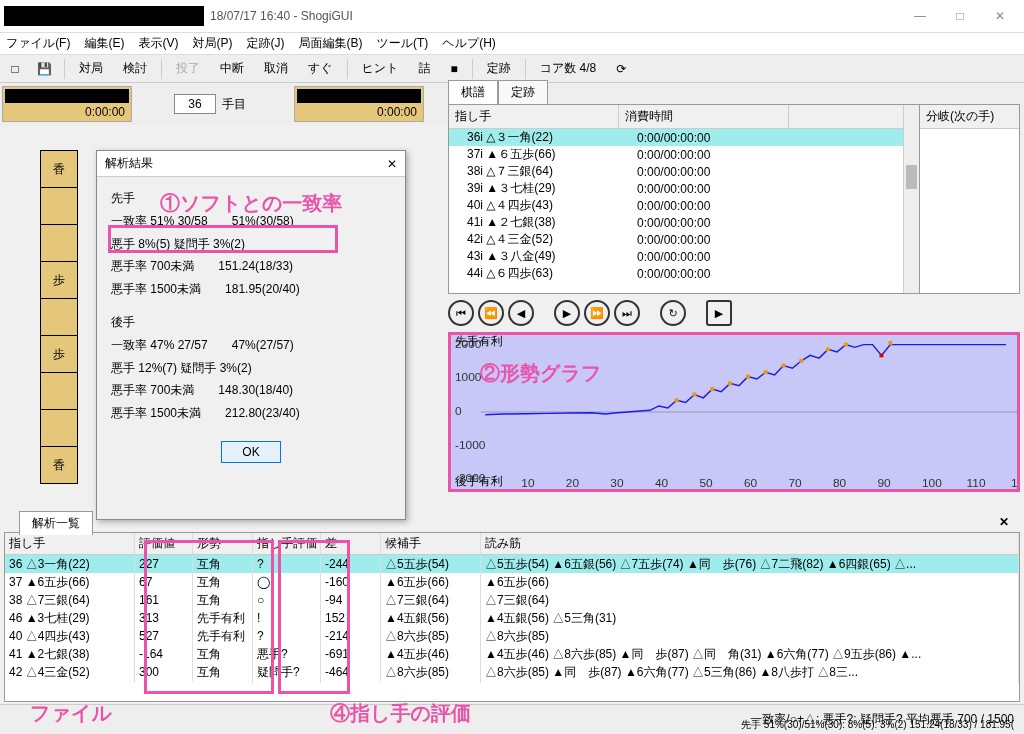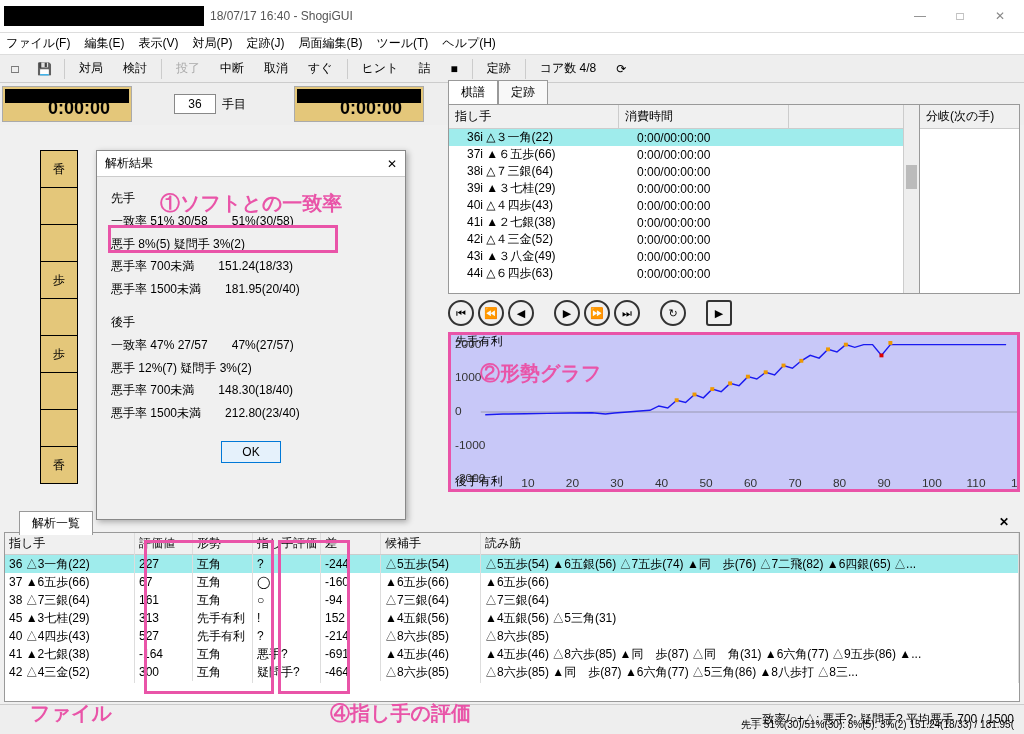--- a/index.html
+++ b/index.html
@@ -14,21 +14,21 @@
 .menubar span { cursor: pointer; }
 
 .toolbar { height: 28px; background: #eee; display: flex; align-items: center; padding: 0 4px; gap: 8px; border-bottom: 1px solid #ccc; }
 .toolbar .tbtn { padding: 2px 6px; cursor: pointer; }
 .toolbar .sep { width: 1px; height: 20px; background: #ccc; }
 .toolbar .iconbtn { width: 22px; height: 22px; display: inline-flex; align-items: center; justify-content: center; }
 
 .clockrow { height: 42px; display: flex; align-items: center; background: #eee; }
 .clockbox { background: #e4c77a; border: 1px solid #aaa; width: 130px; height: 36px; margin: 0 2px; position: relative; }
 .clockbox .blk { position: absolute; top: 2px; left: 2px; right: 2px; height: 14px; background: #000; }
-.clockbox .time { position: absolute; bottom: 2px; right: 21px; font-size: 18px; font-weight: bold; }
+.clockbox .time { position: absolute; bottom: 2px; right: 6px; font-size: 12px; font-weight: normal; }
 .moveinput { width: 42px; height: 20px; text-align: center; border: 1px solid #888; }
 
 .leftboard { position: absolute; left: 40px; top: 150px; width: 60px; }
 .leftboard .cell { width: 38px; height: 38px; background: #e4c77a; border: 1px solid #000; margin-bottom: -1px; display: flex; align-items: center; justify-content: center; }
 
 .dialog { position: absolute; left: 96px; top: 150px; width: 310px; height: 370px; background: #f0f0f0; border: 1px solid #888; box-shadow: 2px 2px 6px rgba(0,0,0,.3); z-index: 10; }
 .dialog .dtitle { height: 26px; display: flex; align-items: center; justify-content: space-between; padding: 0 8px; background: #fff; border-bottom: 1px solid #ccc; }
 .dialog .dbody { padding: 10px 14px; line-height: 1.9; }
 .dialog .okbtn { display: block; margin: 6px auto; width: 60px; height: 22px; border: 1px solid #0078d7; background: #e5f1fb; cursor: pointer; }
 
@@ -343,21 +343,21 @@
       <div class="alrow">
         <div class="w-move">38 △7三銀(64)</div>
         <div class="w-eval">161</div>
         <div class="w-pos">互角</div>
         <div class="w-meval">○</div>
         <div class="w-diff">-94</div>
         <div class="w-cand">△7三銀(64)</div>
         <div class="w-pv">△7三銀(64)</div>
       </div>
       <div class="alrow">
-        <div class="w-move">45 ▲3七桂(29)</div>
+        <div class="w-move">46 ▲3七桂(29)</div>
         <div class="w-eval">313</div>
         <div class="w-pos">先手有利</div>
         <div class="w-meval">!</div>
         <div class="w-diff">152</div>
         <div class="w-cand">▲4五銀(56)</div>
         <div class="w-pv">▲4五銀(56) △5三角(31)</div>
       </div>
       <div class="alrow">
         <div class="w-move">40 △4四歩(43)</div>
         <div class="w-eval">527</div>

